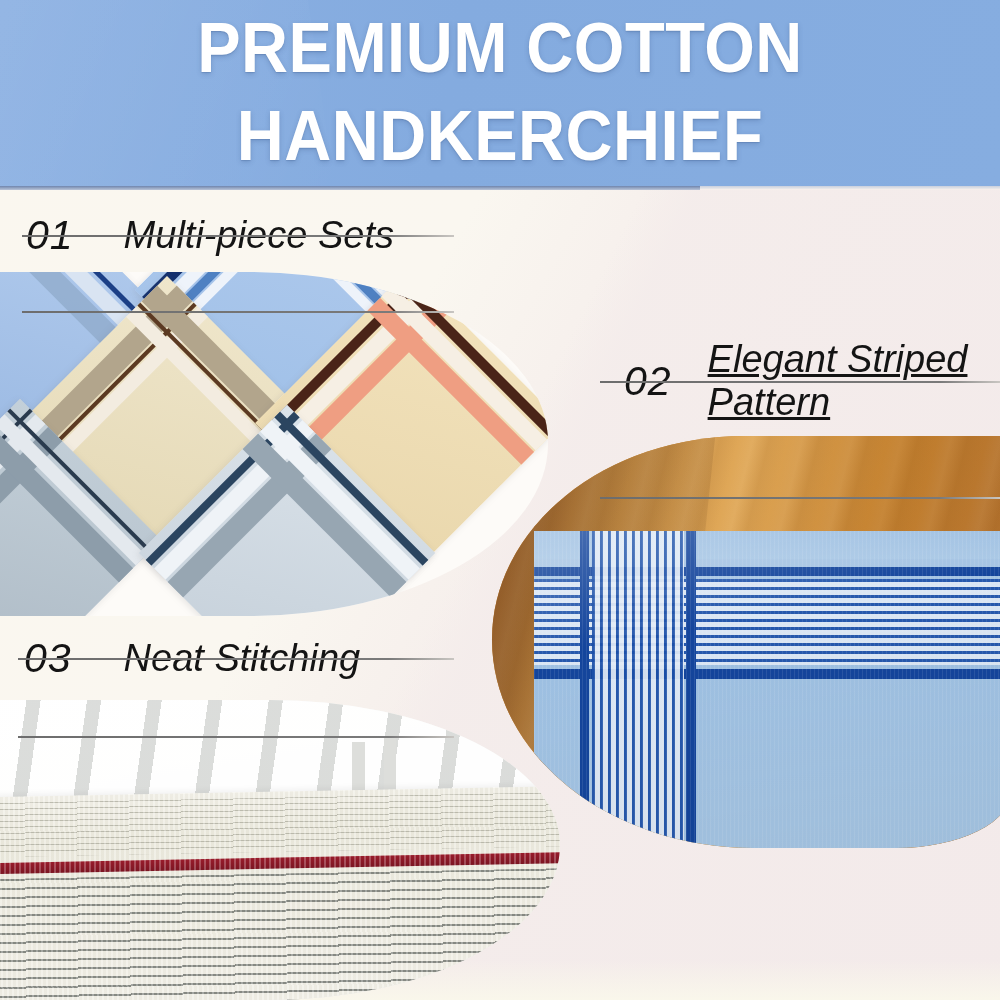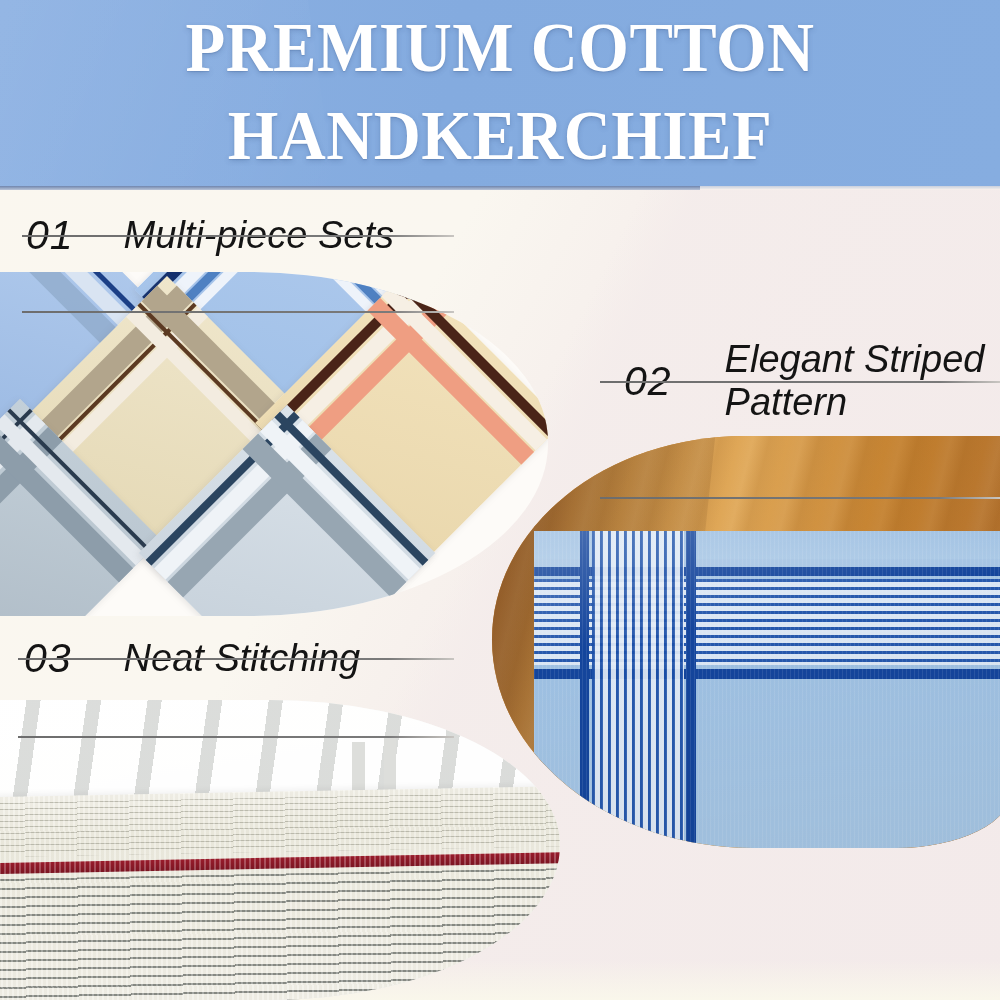--- a/index.html
+++ b/index.html
@@ -32,21 +32,20 @@
   .bg-bottomwarm{
     position:absolute; left:0; bottom:0; width:1000px; height:40px;
     background:linear-gradient(to bottom, rgba(250,247,236,0) 0%, rgba(250,248,235,0.9) 100%);
   }
 
   
   .banner {
     position:absolute; left:0; top:0; width:1000px; height:186px;
     background:linear-gradient(100deg,#8bb0e2 0%,#84abdf 45%,#86ade0 100%);
     overflow:hidden;
-    font-family:Liberation Serif, serif;
   }
   .banner-sheen{
     position:absolute; left:-100px; top:-40px; width:420px; height:280px;
     background:linear-gradient(120deg, rgba(255,255,255,0.10), rgba(255,255,255,0));
     transform:rotate(-8deg);
   }
   .banner-edge{
     position:absolute; left:0; top:186px; width:700px; height:4px;
     background:linear-gradient(to bottom,#6f85ad,#b9c4d8);
   }
@@ -210,21 +209,21 @@
   }
 
   
   #label01 { left:22px; top:196px; width:432px; height:78px; }
   #label01 .num{ margin-left:4px; }
   #label01 .ltext{ margin-left:50px; }
 
   
   #label02 { left:600px; top:322px; width:400px; height:118px; }
   #label02 .num{ margin-left:24px; }
-  #label02 .ltext{ margin-left:53px; }
+  #label02 .ltext{ margin-left:36px;text-decoration:underline; }
 
   
   #label03 { left:18px; top:618px; width:436px; height:80px; }
   #label03 .num{ margin-left:6px; }
   #label03 .ltext{ margin-left:52px; }
 </style>
 </head>
 <body>
 
 <div class="page">

